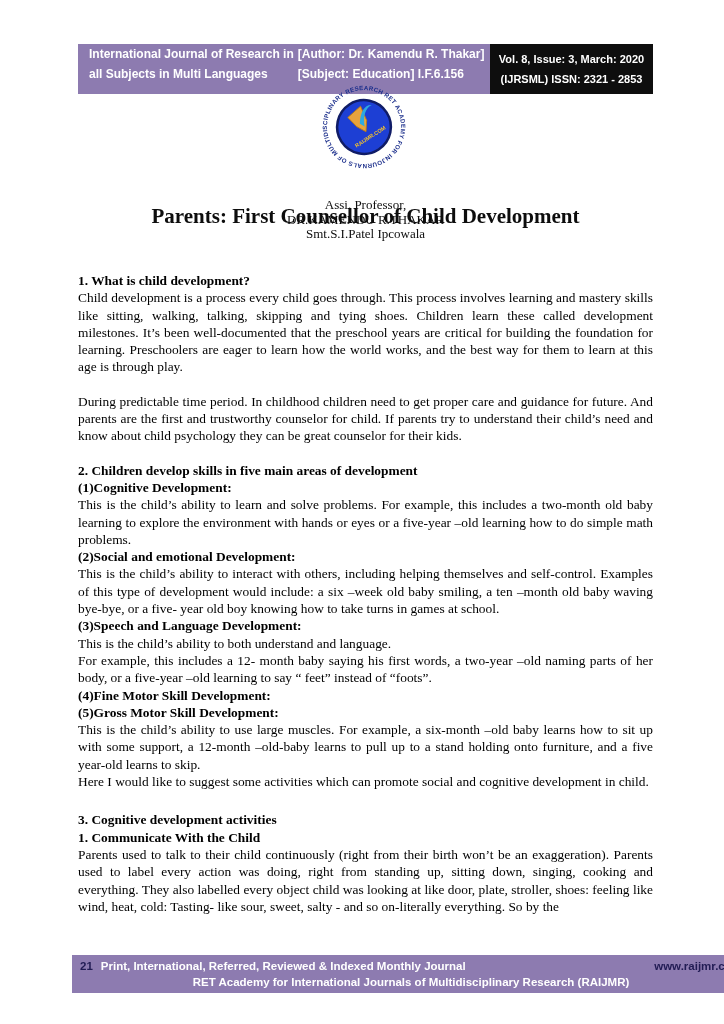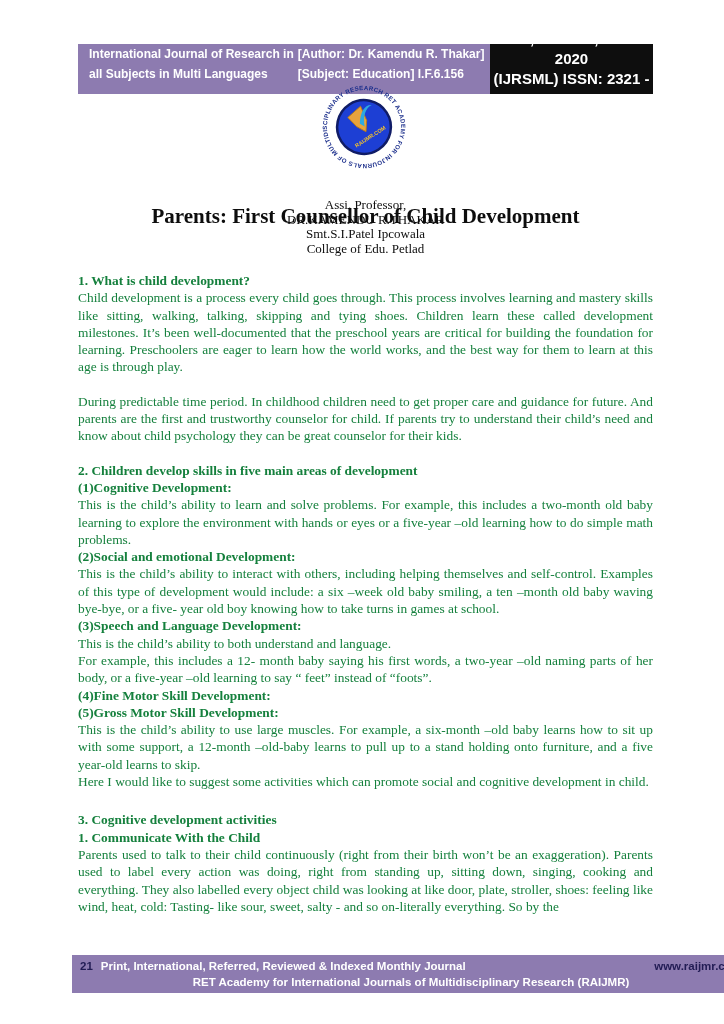--- a/index.html
+++ b/index.html
@@ -5,34 +5,34 @@
   html,body{margin:0;padding:0;background:#ffffff;}
   .page{position:relative;width:724px;height:1024px;background:#ffffff;overflow:hidden;
         font-family:"Liberation Serif", serif;color:#111;}
 
   
   .hdr-purple{position:absolute;left:78px;top:44px;width:412px;height:50px;background:#8d7bb0;
               display:flex;justify-content:center;padding-left:11px;box-sizing:border-box;
               font-family:"Liberation Sans", sans-serif;font-weight:bold;font-size:12px;line-height:20px;color:#ffffff;}
   .hdr-black{position:absolute;left:490px;top:44px;width:163px;height:50px;background:#0e0e0e;
              display:flex;flex-direction:column;justify-content:center;align-items:center;
-             font-family:"Liberation Sans", sans-serif;font-weight:bold;font-size:15px;line-height:20px;color:#ffffff;text-align:center;}
+             font-family:"Liberation Sans", sans-serif;font-weight:bold;font-size:11px;line-height:20px;color:#ffffff;text-align:center;}
 
   
   .logo{position:absolute;left:322px;top:85px;width:84px;height:84px;}
 
   
   .title{position:absolute;left:78px;top:168px;width:575px;text-align:center;
          font-weight:bold;font-size:21px;color:#0d0d0d;margin-top:36px;}
   .author{position:absolute;left:78px;top:198px;width:575px;text-align:center;
           font-size:13px;line-height:14.6px;color:#0d0d0d;}
 
   
   .bodytext{position:absolute;left:78px;top:272px;width:575px;
-            font-size:13.4px;line-height:17.3px;text-align:justify;color:#15803d;}
+            font-size:13.4px;line-height:17.3px;text-align:justify;color:#000000;}
   .bodytext .h{font-weight:bold;text-align:left;}
   .bodytext .p{margin:0;}
   .gap{margin-top:17px !important;}
   .gap2{margin-top:21px !important;}
 
   
   .footer{position:absolute;left:72px;top:955px;width:678px;height:38px;background:#8d7bb0;
           font-family:"Liberation Sans", sans-serif;font-weight:bold;font-size:11.5px;color:#ffffff;
           box-sizing:border-box;padding:3px 8px 0 8px;}
   .footer-row1{display:flex;align-items:baseline;line-height:16px;}
@@ -68,21 +68,20 @@
       <path d="M48,44 C56,32 66,28 72,33 C64,32 56,38 51,50 Z" fill="#2da9e1"></path>
       <text x="50" y="66" text-anchor="middle" font-family="Liberation Sans, sans-serif" font-size="6.5" font-weight="bold" fill="#f2c12e">RAIJMR.COM</text>
     </g>
   </svg>
 
   <div class="title">Parents: First Counsellor of Child Development</div>
   <div class="author">
     <div>Assi. Professor,</div>
     <div>DR.KAMENDU R.THAKAR</div>
     <div>Smt.S.I.Patel Ipcowala</div>
-    <div>College of Edu. Petlad</div>
   </div>
 
   <div class="bodytext">
     <div class="h">1. What is child development?</div>
     <div class="p">Child development is a process every child goes through. This process involves learning and mastery skills like sitting, walking, talking, skipping and tying shoes. Children learn these called development milestones. It’s been well-documented that the preschool years are critical for building the foundation for learning. Preschoolers are eager to learn how the world works, and the best way for them to learn at this age is through play.</div>
     <div class="p gap">During predictable time period. In childhood children need to get proper care and guidance for future. And parents are the first and trustworthy counselor for child. If parents try to understand their child’s need and know about child psychology they can be great counselor for their kids.</div>
     <div class="h gap">2. Children develop skills in five main areas of development</div>
     <div class="h">(1)Cognitive Development:</div>
     <div class="p">This is the child’s ability to learn and solve problems. For example, this includes a two-month old baby learning to explore the environment with hands or eyes or a five-year –old learning how to do simple math problems.</div>
     <div class="h">(2)Social and emotional Development:</div>

